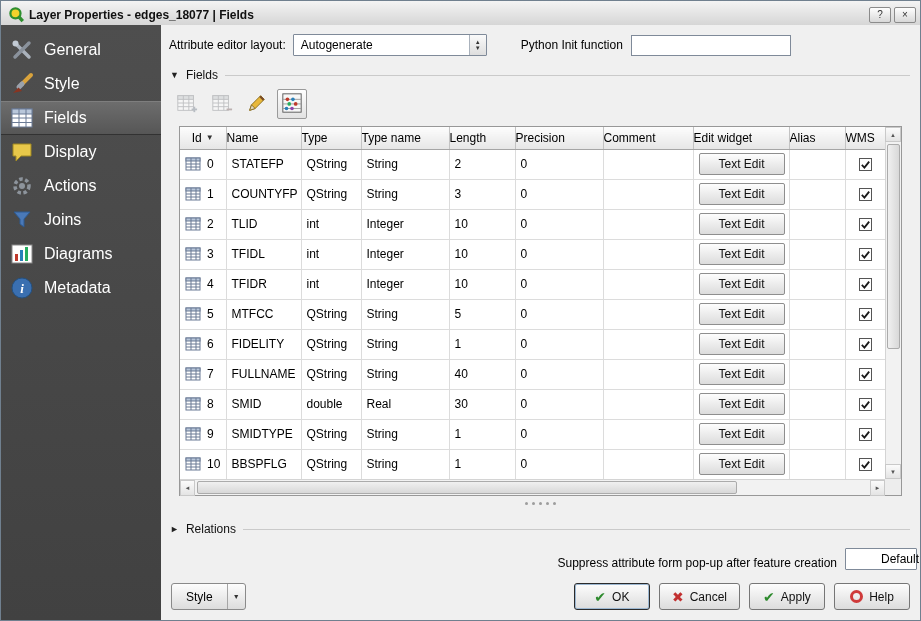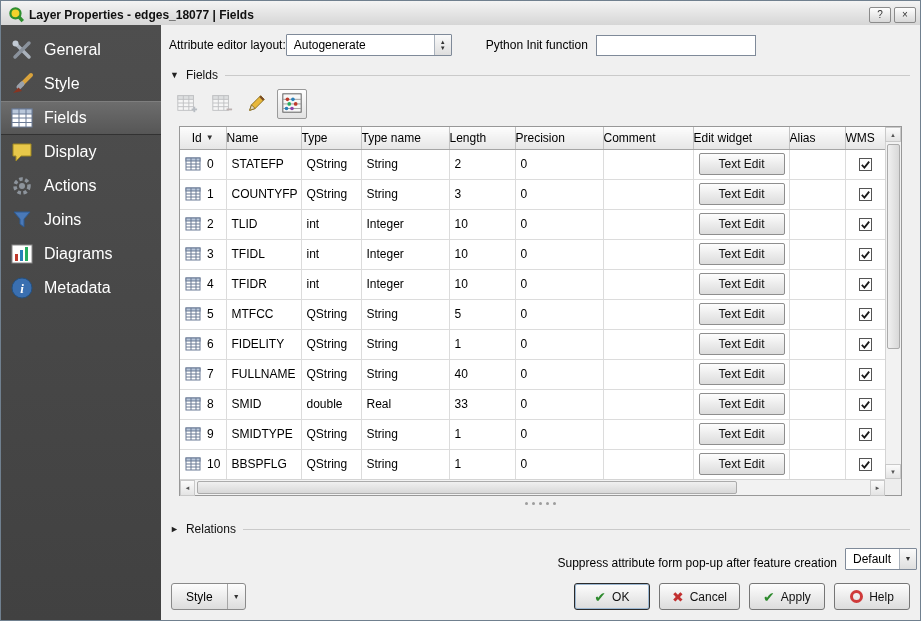--- a/index.html
+++ b/index.html
@@ -26,21 +26,21 @@
 
   
   .main { flex: 1; display: flex; flex-direction: column; background: #f0f0f0; min-width: 0; }
   .toprow { display: flex; align-items: center; margin: 9px 10px 0 8px; font-size: 12px; }
   .combo { height: 22px; background: #fff; border: 1px solid #7f8a99; display: inline-flex; align-items: center; border-radius: 1px; }
   .combo .combo-text { padding: 0 7px; font-size: 12px; flex: 1; white-space: nowrap; }
   .combo .combo-btn { width: 17px; align-self: stretch; border-left: 1px solid #aab2bc;
                       background: linear-gradient(#fafafa, #dedede); display: flex; flex-direction: column;
                       align-items: center; justify-content: center; color: #333; }
   .combo .combo-btn span { font-size: 6px; line-height: 6px; }
-  .combo.attr-combo { width: 166px; }
+  .combo.attr-combo { width: 194px; margin-left: 7px; }
   .toprow .py-label { margin-left: 34px; }
   .py-input { width: 160px; height: 21px; border: 1px solid #7f8a99; background: #fff; margin-left: 8px; font-size: 12px; padding: 0 4px; }
 
   .group-header { display: flex; align-items: center; gap: 7px; font-size: 12px; margin: 12px 10px 0 9px; color: #111; }
   .group-header .tri { font-size: 9px; color: #222; }
   .group-header .rule { flex: 1; height: 1px; background: #cacaca; }
 
   .toolbar { display: flex; gap: 5px; margin: 7px 0 7px 11px; }
   .tool-btn { width: 30px; height: 30px; display: flex; align-items: center; justify-content: center;
               background: transparent; border: 1px solid transparent; border-radius: 2px; }
@@ -82,21 +82,21 @@
   .v-thumb { position: absolute; left: 1px; right: 1px; top: 17px; height: 205px; border: 1px solid #ababab;
              border-radius: 2px; background: linear-gradient(90deg,#f0f0f0,#d8d8d8); }
   .h-thumb { position: absolute; top: 1px; bottom: 1px; left: 17px; width: 540px; border: 1px solid #ababab;
              border-radius: 2px; background: linear-gradient(#f0f0f0,#d8d8d8); }
   .corner { position: absolute; right: 0; bottom: 0; width: 16px; height: 16px; background: #ededed; }
 
   .splitter { height: 14px; display: flex; align-items: center; justify-content: center; gap: 4px; }
   .splitter i { width: 3px; height: 3px; border-radius: 50%; background: #9d9d9d; }
 
   .suppress-row { display: flex; justify-content: flex-end; align-items: flex-end; gap: 8px; margin: 12px 3px 0 0; font-size: 12px; }
-  .combo.suppress-combo { width: 72px; }
+  .combo.suppress-combo { width: 72px; padding-left: 28px; }
 
   .bottom-row { margin-top: auto; display: flex; align-items: center; padding: 8px 10px 10px 10px; }
   .style-btn { display: inline-flex; height: 27px; border: 1px solid #8a8a8a; border-radius: 3px; overflow: hidden;
                background: linear-gradient(#fdfdfd, #dcdcdc); align-items: stretch; }
   .style-btn .txt { padding: 0 14px; display: flex; align-items: center; font-size: 12px; }
   .style-btn .arrow-part { width: 18px; border-left: 1px solid #a5a5a5; display: flex; align-items: center; justify-content: center; font-size: 7px; color: #333; }
   .dlg-btns { margin-left: auto; display: flex; gap: 9px; }
   .dlg-btn { height: 27px; min-width: 76px; padding: 0 12px; display: flex; align-items: center; justify-content: center; gap: 6px;
              font-size: 12px; color: #111; background: linear-gradient(#fdfdfd, #dcdcdc); border: 1px solid #767676; border-radius: 3px; }
   .dlg-btn.default { border: 1px solid #2b2b2b; box-shadow: 0 0 0 1px #9db8d2 inset; }
@@ -562,21 +562,21 @@
                           <line x1="1" y1="8" x2="15" y2="8" stroke="#6b7b95"></line>
                           <line x1="1" y1="11" x2="15" y2="11" stroke="#6b7b95"></line>
                         </svg>
                       </span>
         <span class="cell-text">8</span>
       </span>
     </td>
     <td><span class="cell-text">SMID</span></td>
     <td><span class="cell-text">double</span></td>
     <td><span class="cell-text">Real</span></td>
-    <td><span class="cell-text">33</span></td>
+    <td><span class="cell-text">30</span></td>
     <td><span class="cell-text">0</span></td>
     <td><span class="cell-text"></span></td>
     <td>
       <button class="te-btn"><span class="cell-text">Text Edit</span></button>
     </td>
     <td><span class="cell-text"></span></td>
     <td class="cell-wms">
       <span class="check"><svg viewBox="0 0 12 12">
                         <path d="M2 6.5 L4.8 9.3 L10 2.8" fill="none" stroke="#1a1a1a" stroke-width="2"></path>
                       </svg></span>

